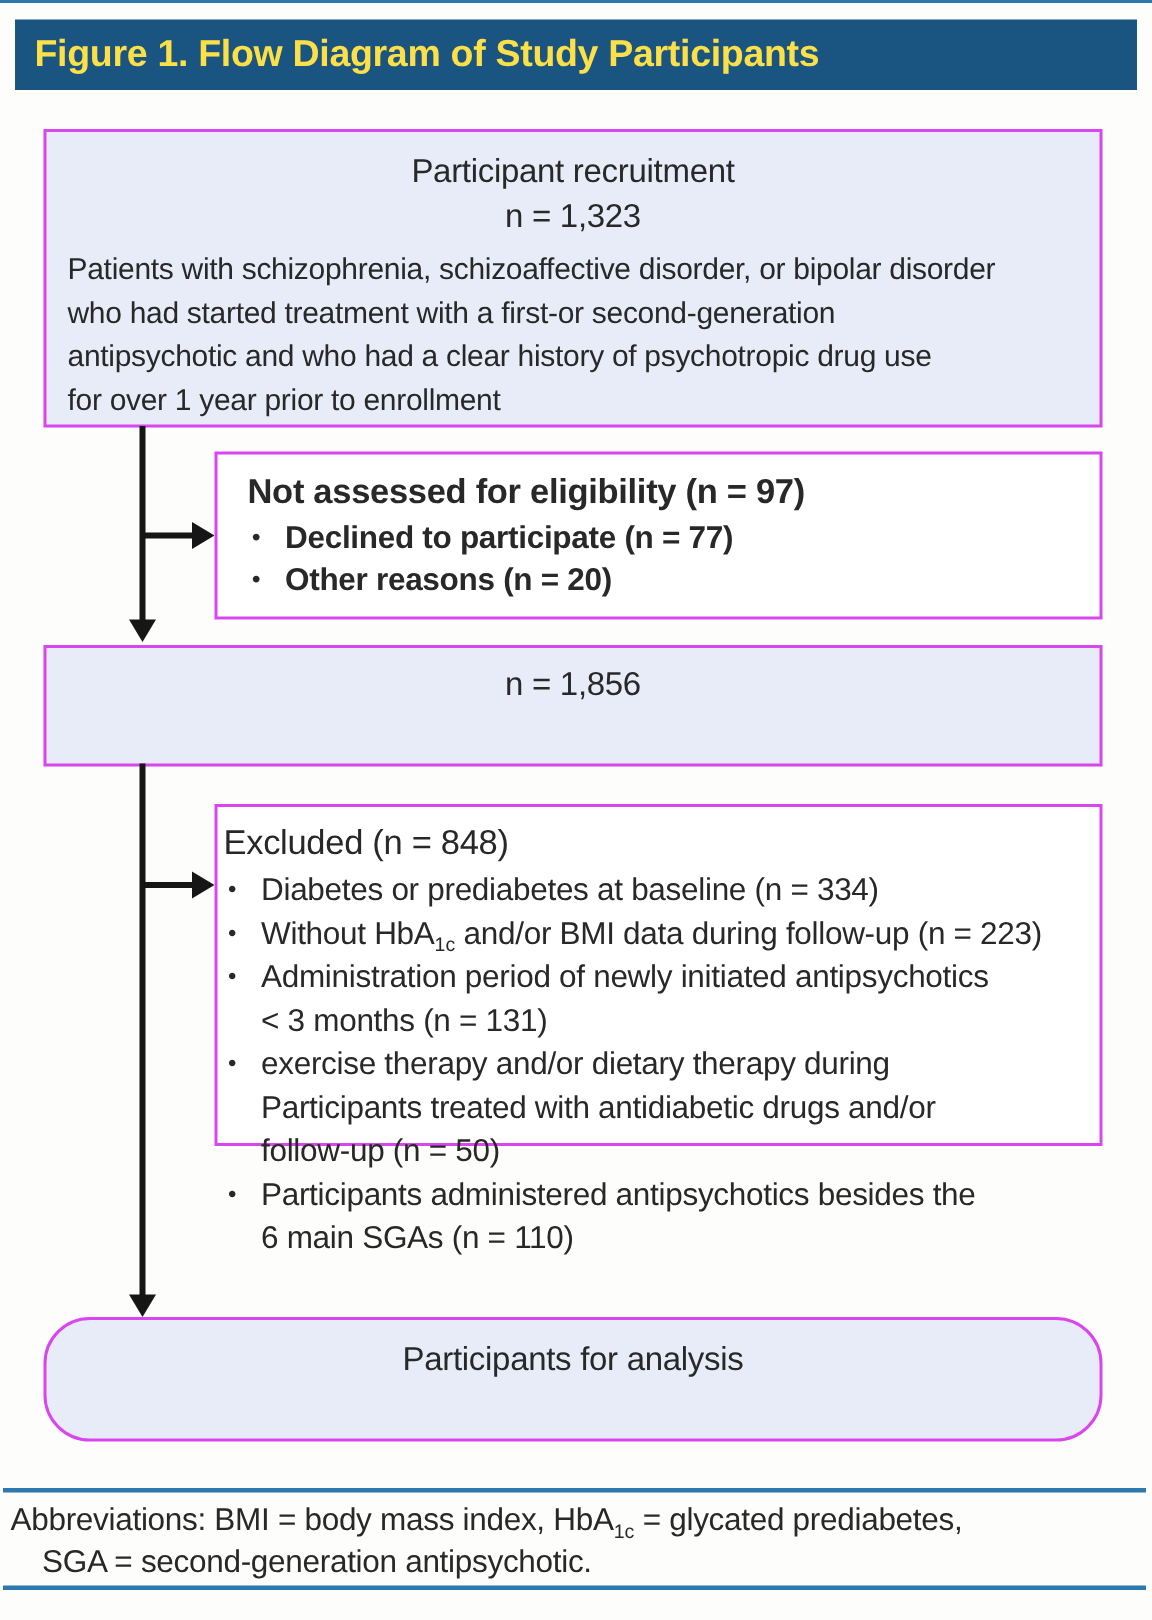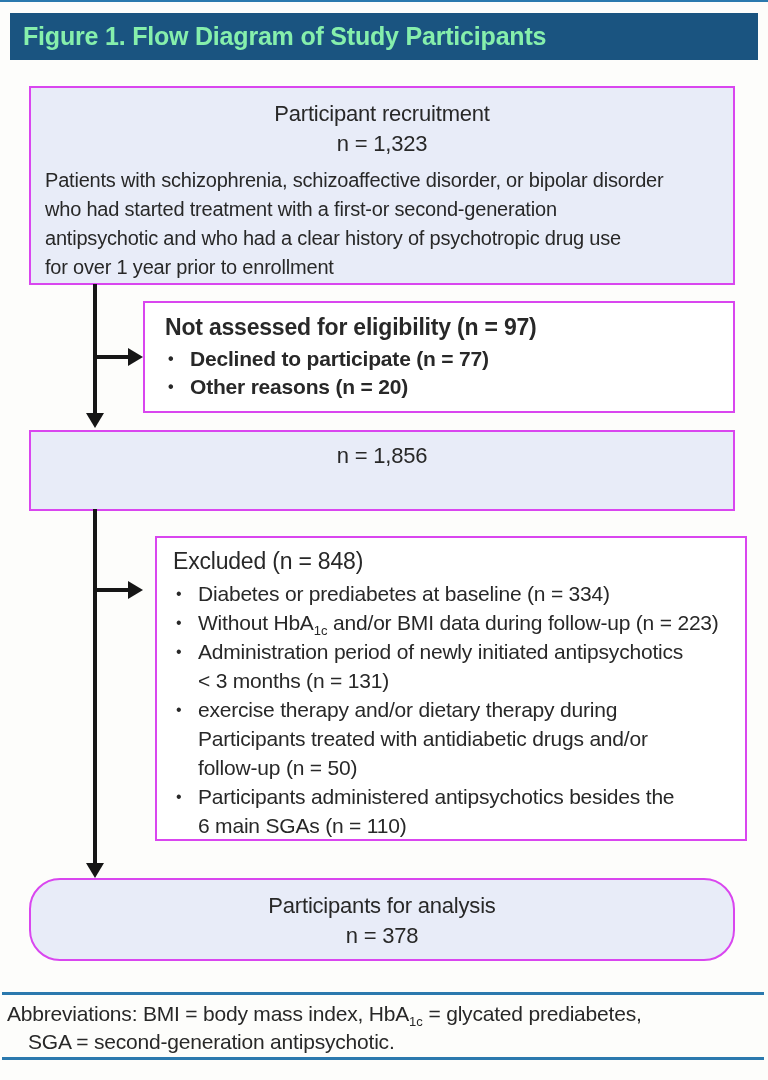--- a/index.html
+++ b/index.html
@@ -18,35 +18,35 @@
   .top-rule  { position: absolute; left: 0;   top: 0;      width: 768px; height: 2px; background: #2b79ae; }
   .rule1     { position: absolute; left: 2px; top: 992px;  width: 762px; height: 3px; background: #2b79ae; }
   .rule2     { position: absolute; left: 2px; top: 1057px; width: 762px; height: 3px; background: #2b79ae; }
 
   
   .header-bar {
     position: absolute; left: 10px; top: 13px; width: 748px; height: 47px;
     background: #1a5480; display: flex; align-items: center;
   }
   .header-bar span {
-    color: #86efac; font-weight: bold; font-size: 25px; padding-left: 13px; letter-spacing: -0.2px;
+    color: #fde047; font-weight: bold; font-size: 25px; padding-left: 13px; letter-spacing: -0.2px;
   }
 
   
   .box {
     position: absolute; background: #ffffff; border: 2px solid #d946ef;
     box-sizing: border-box;
   }
   .fill { background: #e8ecf8; }
 
   #box-recruitment { left: 29px; top: 86px;  width: 706px; height: 199px; padding-top: 11px; }
   #box-assessed    { left: 29px; top: 430px; width: 706px; height: 81px;  padding-top: 9px; }
   #box-analysis    { left: 29px; top: 878px; width: 706px; height: 83px;  padding-top: 11px; border-radius: 31px; }
   #box-notassessed { left: 143px; top: 301px; width: 592px; height: 112px; padding: 9px 10px 0 20px; font-weight: bold; }
-  #box-excluded    { left: 155px; top: 536px; width: 592px; height: 305px; padding: 8px 10px 0 16px; }
+  #box-excluded    { left: 143px; top: 536px; width: 592px; height: 228px; padding: 8px 10px 0 4px; }
 
   .center-line { text-align: center; font-size: 22px; line-height: 30px; }
   .desc { padding: 7px 15px 0 14px; font-size: 20px; line-height: 29px; }
 
   .box-heading { font-size: 23px; line-height: 30px; }
   ul.bullets { list-style: none; margin: 3px 0 0 0; padding: 0; font-size: 21px; }
   ul.bullets li { display: flex; align-items: flex-start; }
   #box-notassessed ul.bullets li { line-height: 28px; }
   #box-excluded ul.bullets li { line-height: 29px; }
   .dot { flex: 0 0 22px; padding-left: 3px; font-size: 16px; }
@@ -164,21 +164,20 @@
         <div class="btext">
           <div>Participants administered antipsychotics besides the</div>
           <div>6 main SGAs (n = 110)</div>
         </div>
       </li>
     </ul>
   </div>
 
   <div class="box fill" id="box-analysis">
     <div class="center-line">Participants for analysis</div>
-    <div class="center-line">n = 378</div>
   </div>
 
   <div class="rule1"></div>
   <div class="footnote">
     <div class="fn-line1"><span>Abbreviations: BMI = body mass index, HbA</span><sub>1c</sub><span> = glycated prediabetes,</span></div>
     <div class="fn-line2">SGA = second-generation antipsychotic.</div>
   </div>
   <div class="rule2"></div>
 
 </div>

